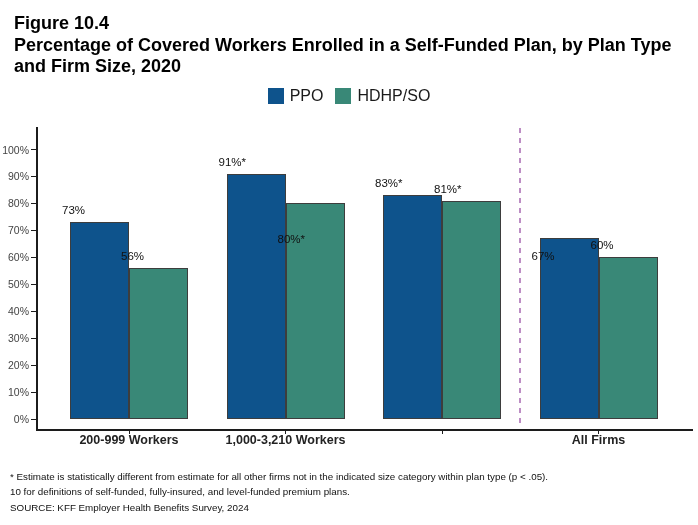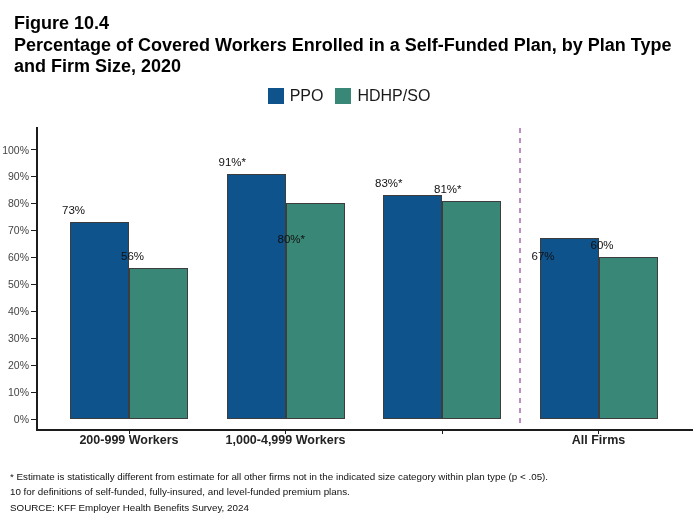--- a/index.html
+++ b/index.html
@@ -85,21 +85,21 @@
       <div class="value-label" style="left: 62px; top: 204.265px; width: 75px;">73%</div>
       <div class="bar" style="left: 129px; top: 268.08px; width: 59px; height: 150.92px; background: rgb(57, 136, 119);"></div>
       <div class="value-label" style="left: 121px; top: 250.08px; width: 75px;">56%</div>
       <div class="xtick-mark" style="left: 128.5px; top: 429px;"></div>
       <div class="cat-label" style="left: 39px; top: 433px; width: 180px;">200-999 Workers</div>
       <div class="bar" style="left: 226.5px; top: 173.755px; width: 59px; height: 245.245px; background: rgb(14, 83, 140);"></div>
       <div class="value-label" style="left: 218.5px; top: 155.755px; width: 75px;">91%*</div>
       <div class="bar" style="left: 285.5px; top: 203.4px; width: 59px; height: 215.6px; background: rgb(57, 136, 119);"></div>
       <div class="value-label" style="left: 277.5px; top: 185.4px; width: 75px; margin-top: 48px;">80%*</div>
       <div class="xtick-mark" style="left: 285px; top: 429px;"></div>
-      <div class="cat-label" style="left: 195.5px; top: 433px; width: 180px;">1,000-4,999 Workers</div>
+      <div class="cat-label" style="left: 195.5px; top: 433px; width: 180px;">1,000-3,210 Workers</div>
       <div class="bar" style="left: 383px; top: 195.315px; width: 59px; height: 223.685px; background: rgb(14, 83, 140);"></div>
       <div class="value-label" style="left: 375px; top: 177.315px; width: 75px;">83%*</div>
       <div class="bar" style="left: 442px; top: 200.705px; width: 59px; height: 218.295px; background: rgb(57, 136, 119);"></div>
       <div class="value-label" style="left: 434px; top: 182.705px; width: 75px;">81%*</div>
       <div class="xtick-mark" style="left: 441.5px; top: 429px;"></div>
       <div class="bar" style="left: 539.5px; top: 238.435px; width: 59px; height: 180.565px; background: rgb(14, 83, 140);"></div>
       <div class="value-label" style="left: 531.5px; top: 214px; width: 75px; margin-top: 36px;">67%</div>
       <div class="bar" style="left: 598.5px; top: 257.3px; width: 59px; height: 161.7px; background: rgb(57, 136, 119);"></div>
       <div class="value-label" style="left: 590.5px; top: 239.3px; width: 75px;">60%</div>
       <div class="xtick-mark" style="left: 598px; top: 429px;"></div>

